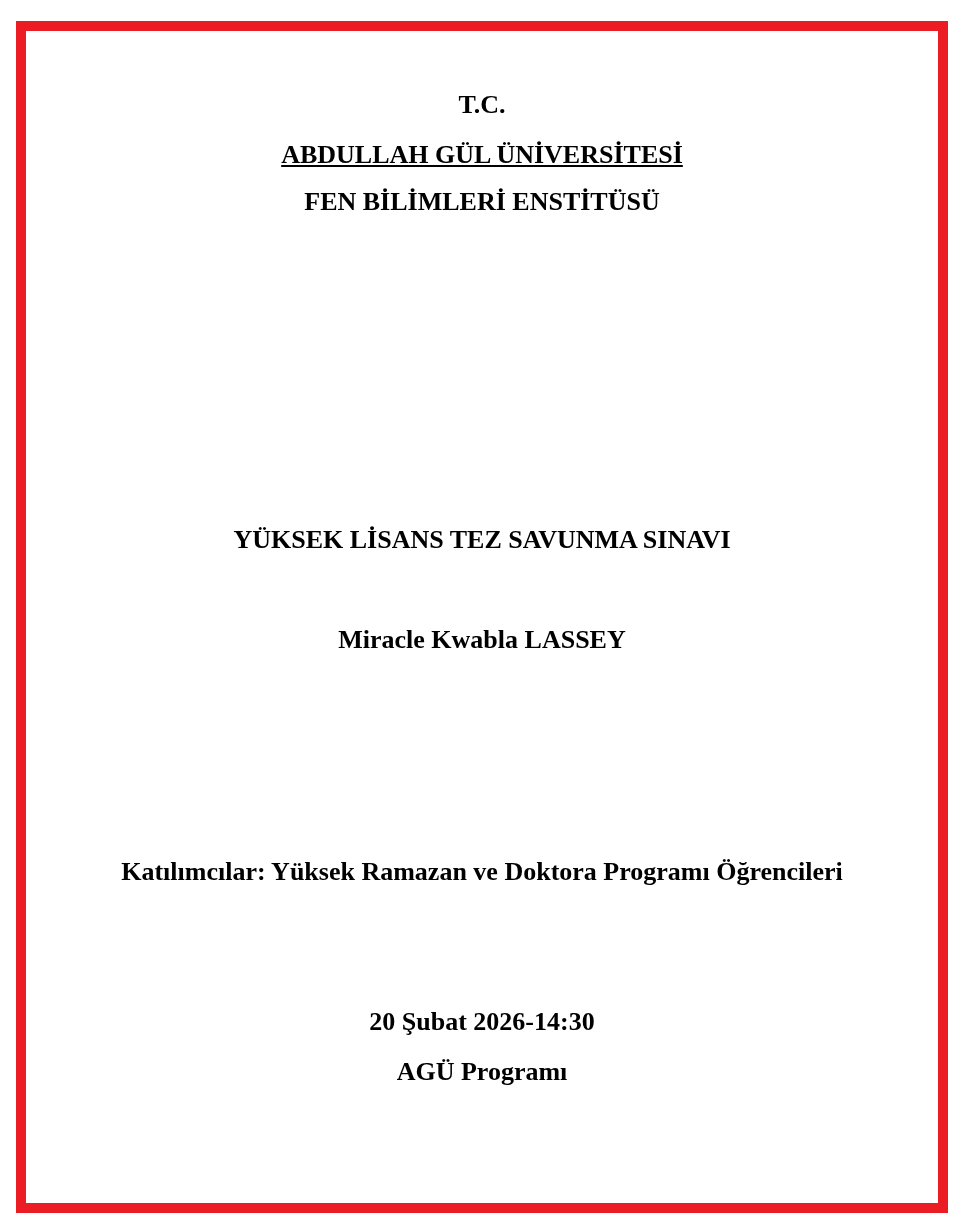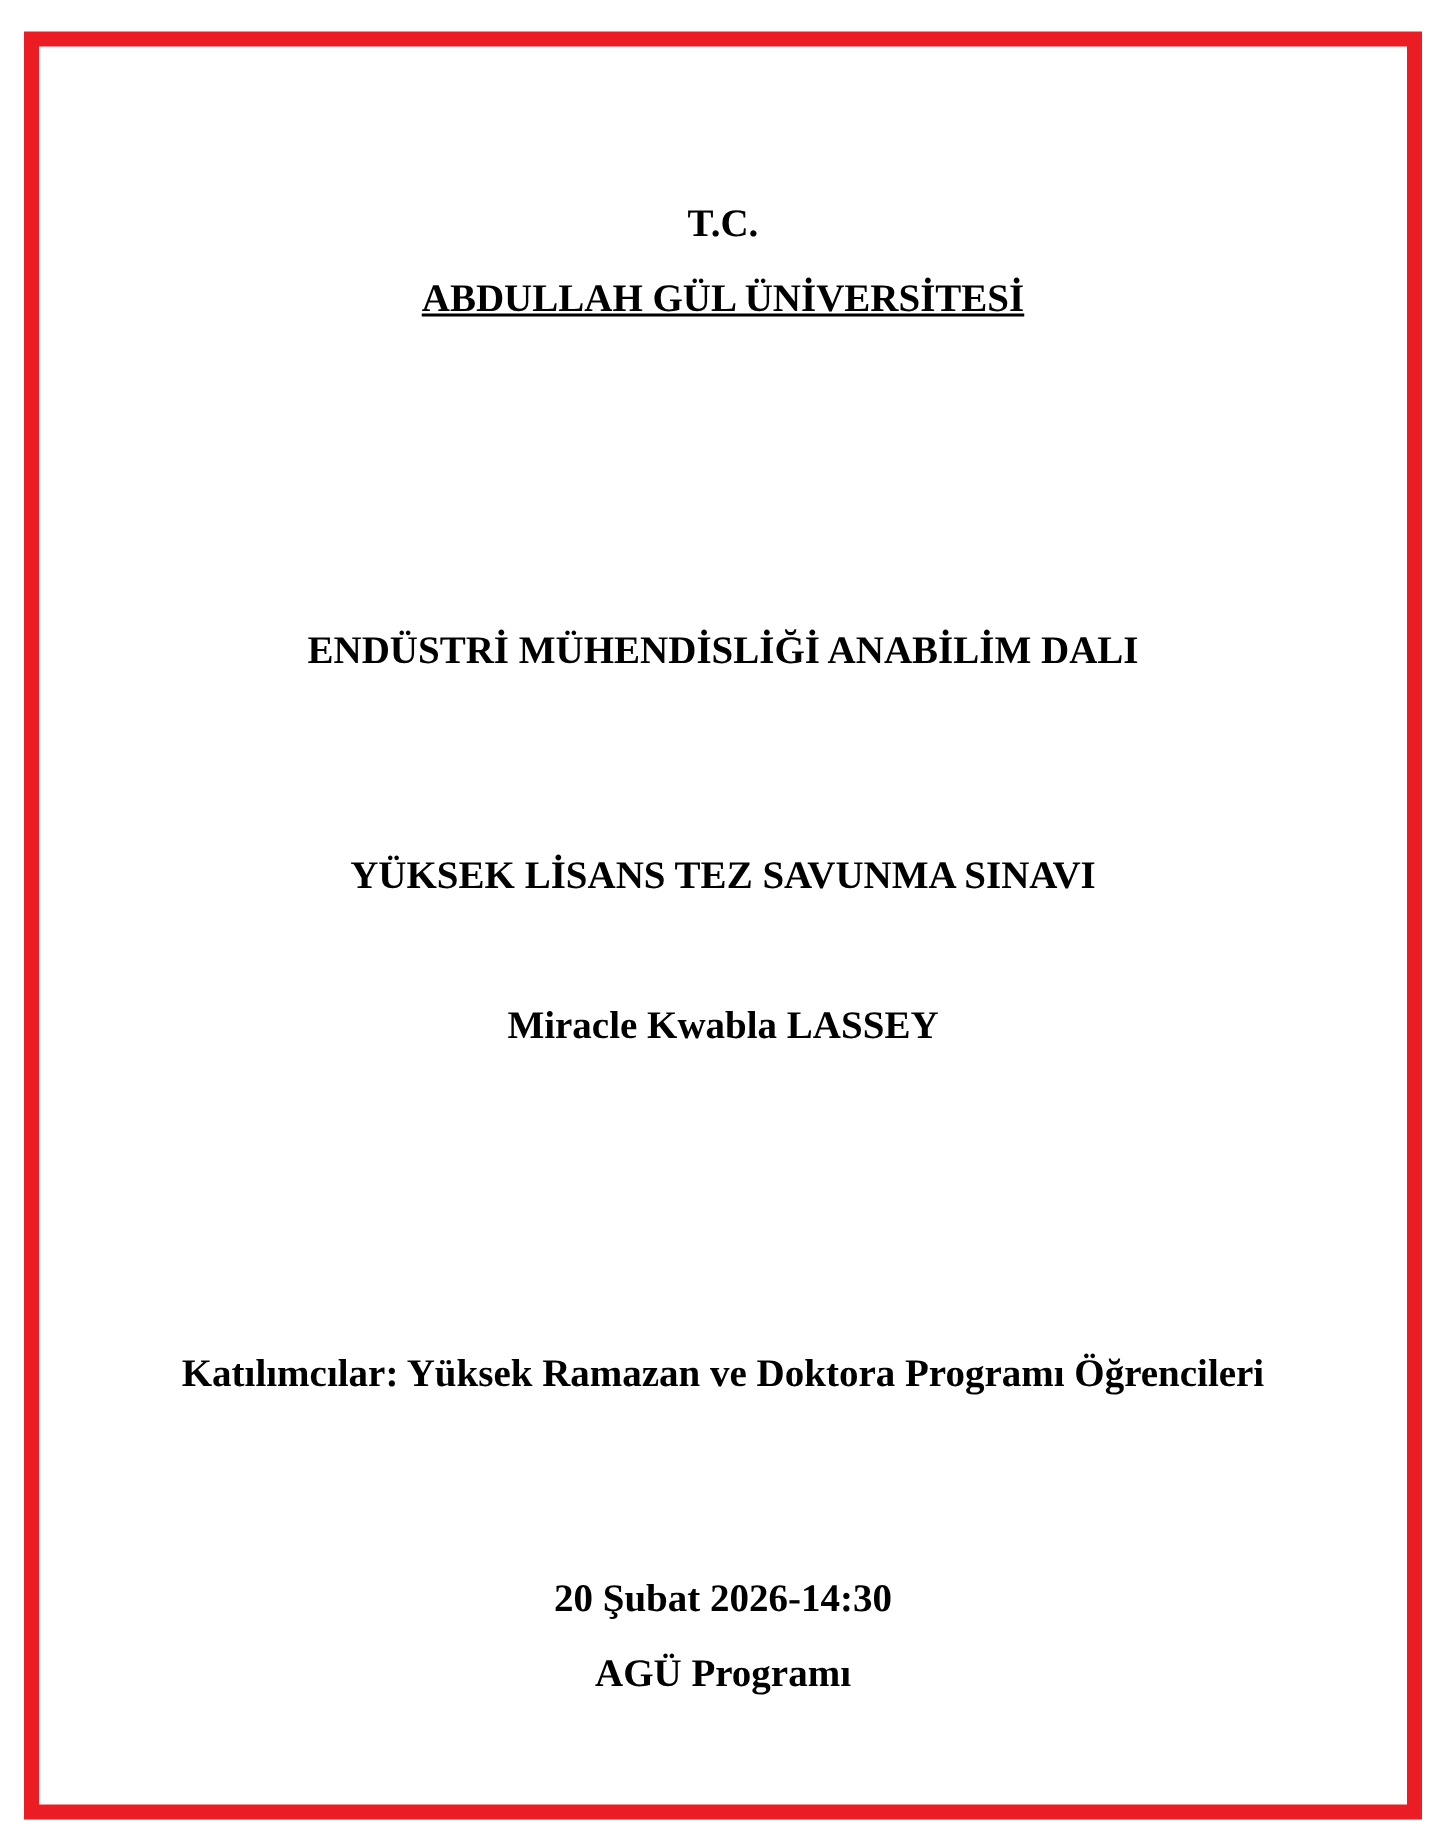--- a/index.html
+++ b/index.html
@@ -27,21 +27,20 @@
   .line {
     position: absolute;
     left: 40px;
     right: 40px;
     text-align: center;
     font-weight: bold;
     color: #000000;
     font-size: 26px;
     line-height: 32px;
     white-space: nowrap;
-    margin-top: 44px;
   }
   .l-tc          { top: 89px;  }
   .l-university  { top: 139px; text-decoration: underline; }
   .l-institute   { top: 186px; }
   .l-department  { top: 374px; }
   .l-exam        { top: 524px; }
   .l-candidate   { top: 624px; }
   .l-advisor     { top: 706px; }
   .l-participants{ top: 856px; }
   .l-datetime    { top: 1006px;}
@@ -51,22 +50,22 @@
 <body>
 
 <div class="page">
 
   <div class="border-frame" style="border-color: rgb(236, 28, 36);"></div>
 
   <div class="line l-tc">T.C.</div>
 
   <div class="line l-university">ABDULLAH GÜL ÜNİVERSİTESİ</div>
 
+  <div class="line l-institute">FEN BİLİMLERİ ENSTİTÜSÜ</div>
 
-  <div class="line l-department">ENDÜSTRİ MÜHENDİSLİĞİ ANABİLİM DALI</div>
 
   <div class="line l-exam">YÜKSEK LİSANS TEZ SAVUNMA SINAVI</div>
 
   <div class="line l-candidate">Miracle Kwabla LASSEY</div>
 
 
   <div class="line l-participants">Katılımcılar: Yüksek Ramazan ve Doktora Programı Öğrencileri</div>
 
   <div class="line l-datetime">20 Şubat 2026-14:30</div>
 

